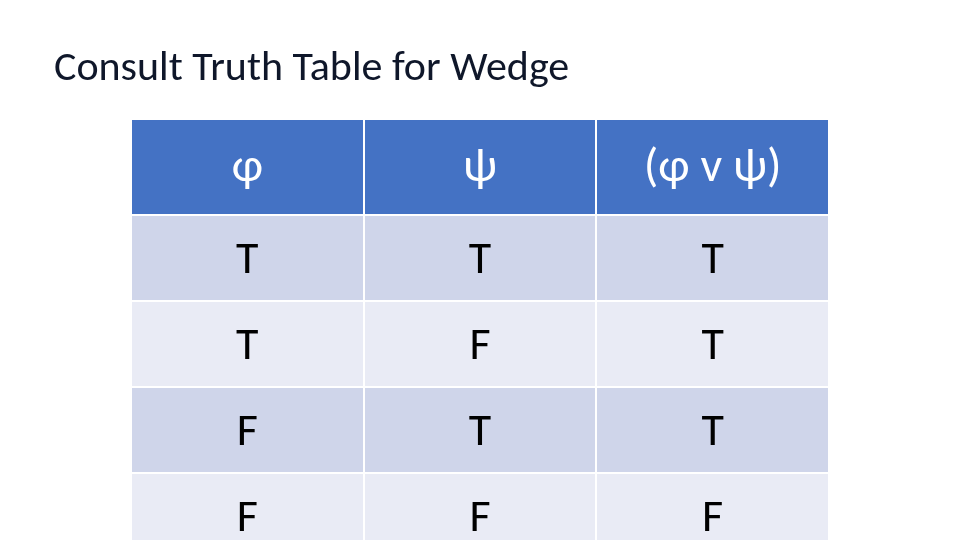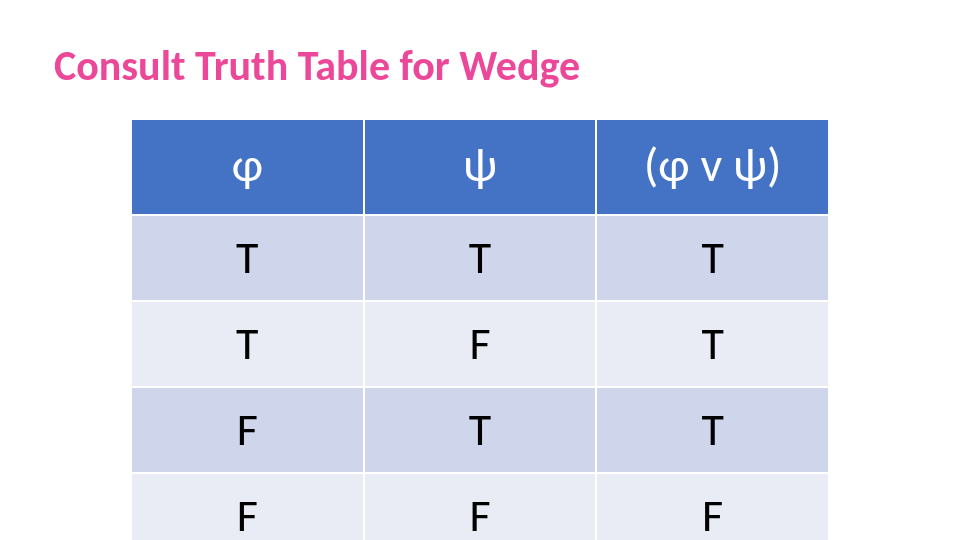--- a/index.html
+++ b/index.html
@@ -15,22 +15,22 @@
     width: 960px;
     height: 540px;
     position: relative;
     box-sizing: border-box;
   }
   .title {
     position: absolute;
     top: 40px;
     left: 54px;
     font-size: 42px;
-    font-weight: 700;
-    color: #ec4899;
+    font-weight: 400;
+    color: #0f172a;
   }
   .table-wrap {
     position: absolute;
     top: 118px;
     left: 130px;
     width: 700px;
   }
   table.truth {
     border-collapse: collapse;
     width: 100%;

